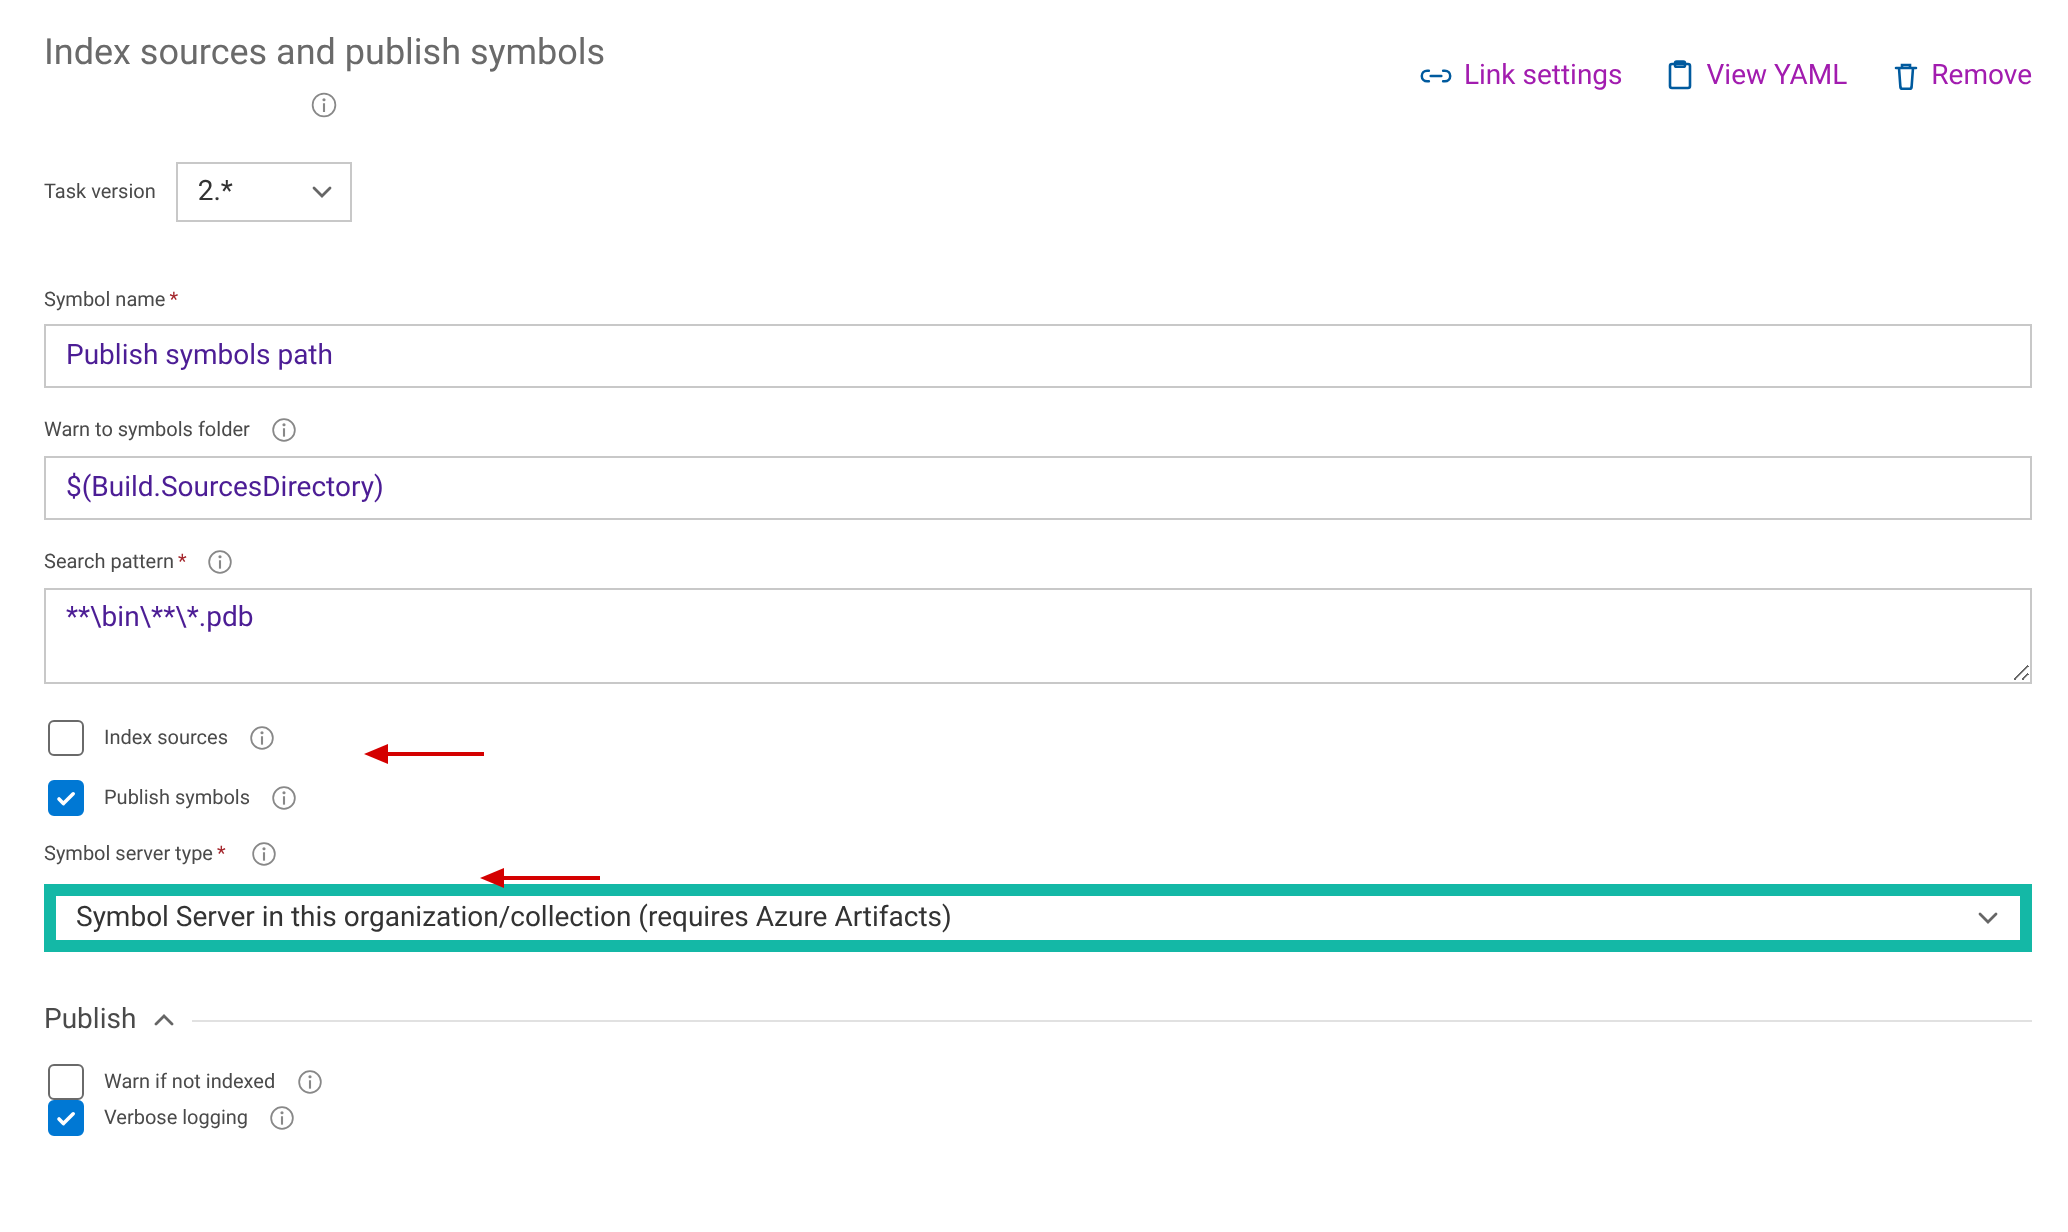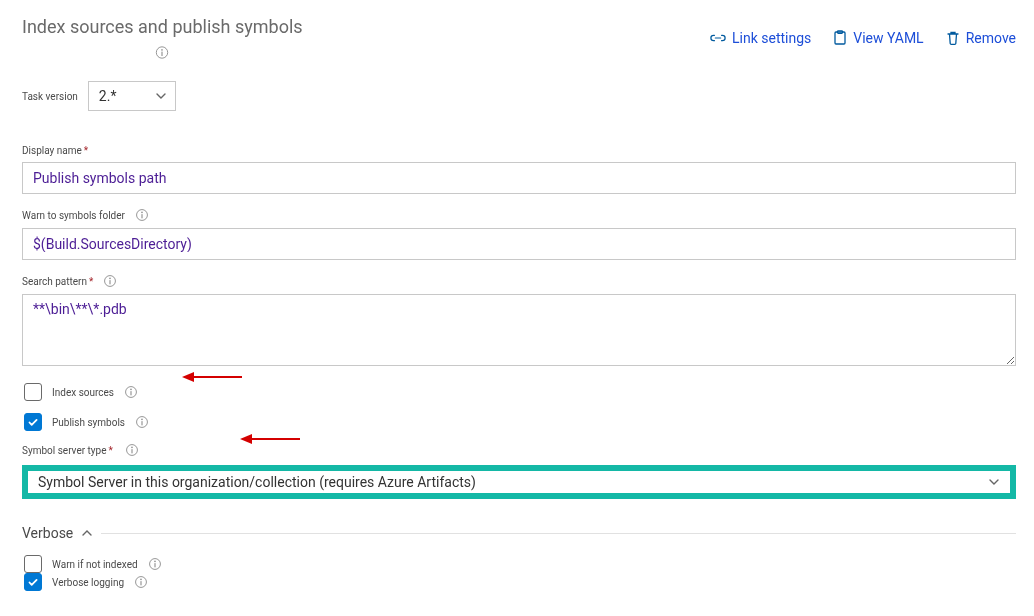--- a/index.html
+++ b/index.html
@@ -38,21 +38,21 @@
   }
   .header-actions {
     display: flex;
     align-items: center;
     gap: 22px;
   }
   .header-action {
     display: inline-flex;
     align-items: center;
     gap: 6px;
-    color: #1d4ed8;
+    color: #a21caf;
     font-size: 14px;
     cursor: pointer;
   }
   .header-action .icon svg { stroke: #005a9e; fill: none; }
 
   
   .field-label {
     font-size: 10px;
     color: #4a4a4a;
   }
@@ -101,21 +101,21 @@
     border: 1px solid #c8c8c8;
     font-family: inherit;
     font-size: 14px;
     color: #4c1d95;
     padding: 6px 10px;
     background: #fff;
   }
   .text-input { height: 32px; }
   .textarea-input {
     resize: both;
-    height: 72px;
+    height: 48px;
     padding-top: 6px;
   }
 
   
   .check-row {
     display: flex;
     align-items: center;
     gap: 10px;
     margin: 0 0 12px 2px;
   }
@@ -251,21 +251,21 @@
         <svg width="12" height="12" viewBox="0 0 12 12">
             <path d="M2 4l4 4 4-4" fill="none" stroke="#666" stroke-width="1.4" stroke-linecap="round"></path>
           </svg>
       </span>
     </div>
   </div>
 
   <div class="form-field">
     <div class="label-row">
       <span class="field-label">
-        <span>Display name</span><span class="required">*</span>
+        <span>Symbol name</span><span class="required">*</span>
       </span>
     </div>
     <input class="text-input" type="text" value="Publish symbols path" style="">
   </div>
 
   <div class="form-field">
     <div class="label-row">
       <span class="field-label">Warn to symbols folder</span>
       <span class="info-icon">
         <svg width="14" height="14" viewBox="0 0 16 16">
@@ -337,21 +337,21 @@
   <div class="full-select">
     <span>Symbol Server in this organization/collection (requires Azure Artifacts)</span>
     <span class="chev icon">
       <svg width="12" height="12" viewBox="0 0 12 12">
           <path d="M2 4l4 4 4-4" fill="none" stroke="#666" stroke-width="1.4" stroke-linecap="round"></path>
         </svg>
     </span>
   </div>
 
   <div class="section-header">
-    <span class="section-title">Verbose</span>
+    <span class="section-title">Publish</span>
     <span class="icon">
       <svg width="12" height="12" viewBox="0 0 12 12">
           <path d="M2 8l4-4 4 4" fill="none" stroke="#666" stroke-width="1.4" stroke-linecap="round"></path>
         </svg>
     </span>
     <span class="section-rule"></span>
   </div>
 
   <div class="check-row" style="margin-bottom:0;">
     <span class="checkbox unchecked"></span>

